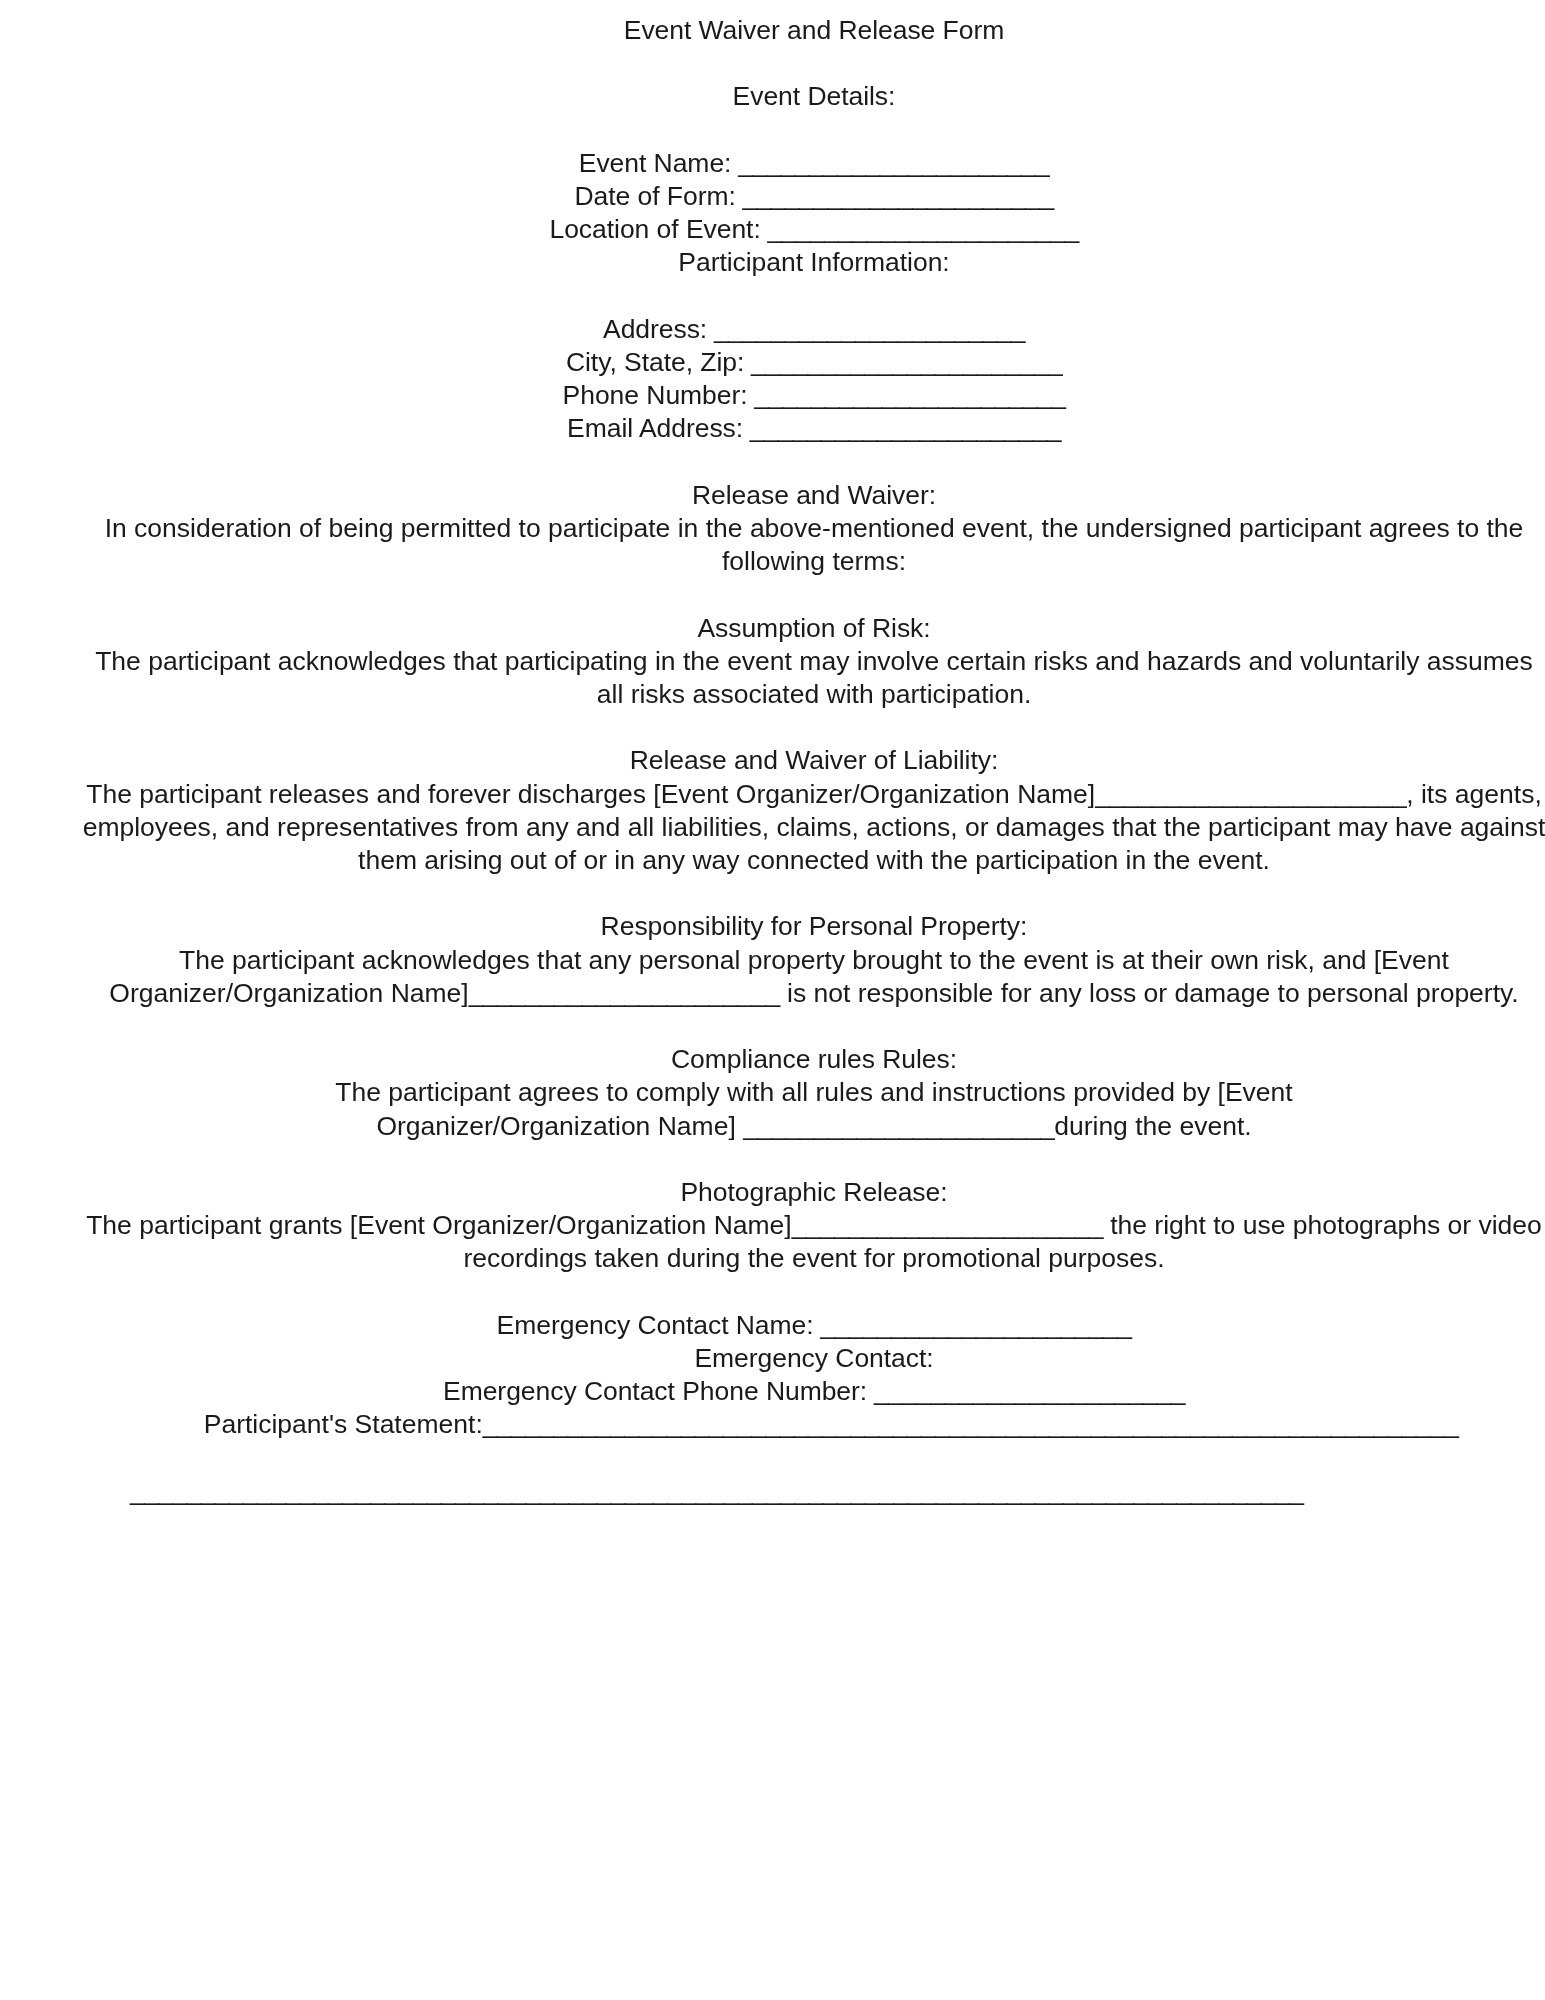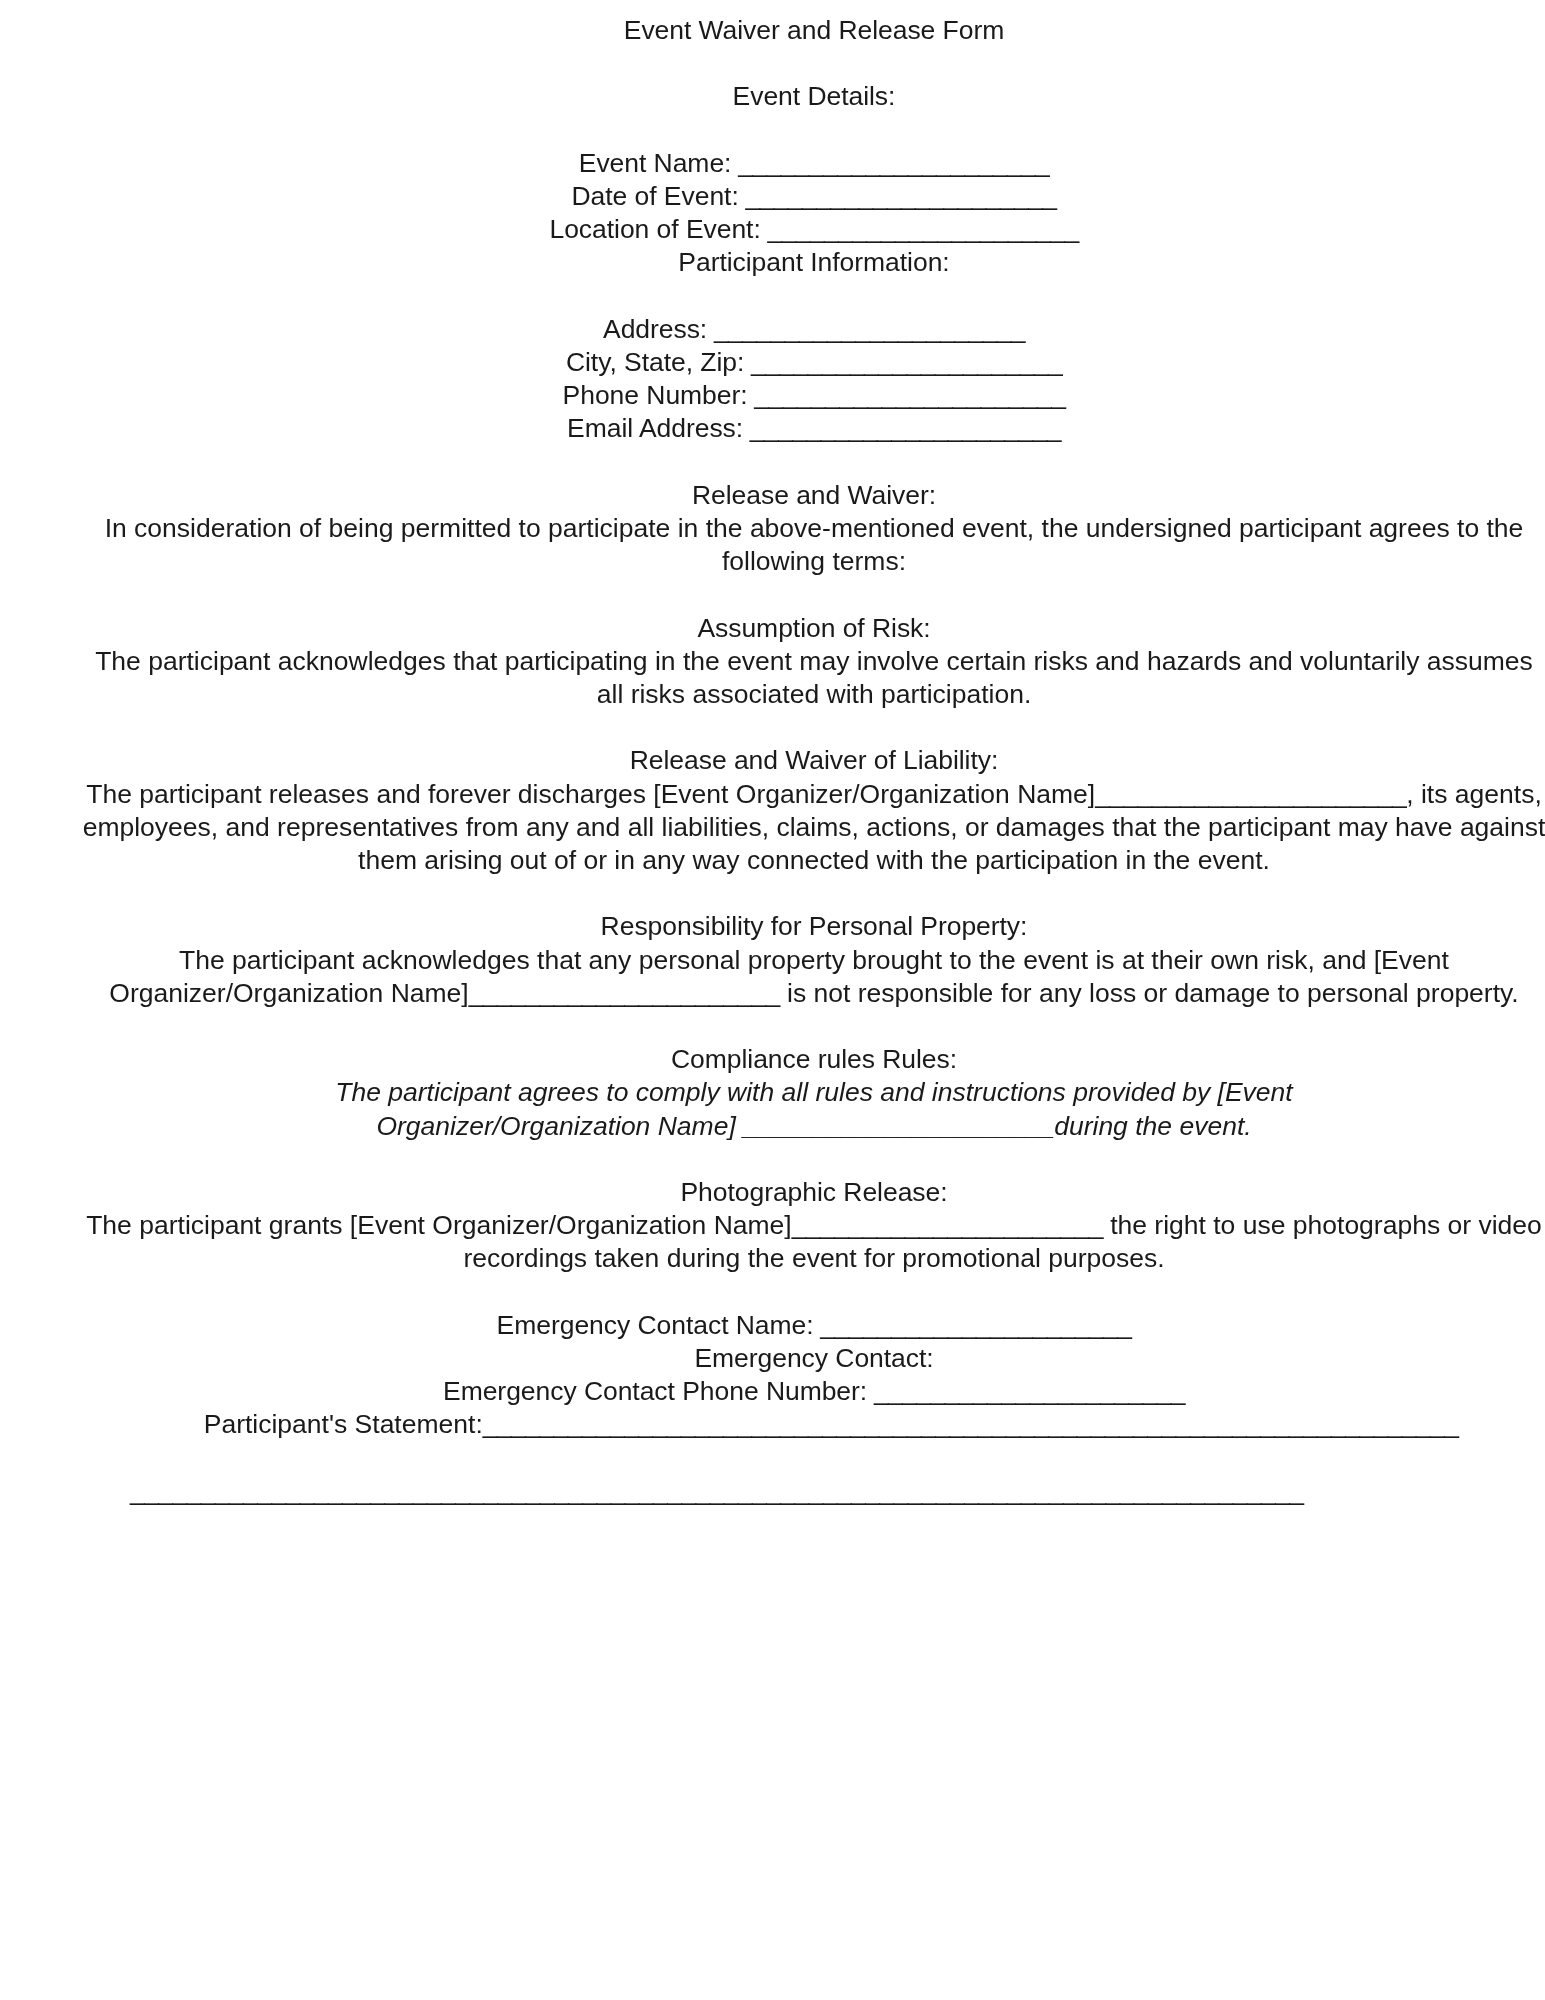--- a/index.html
+++ b/index.html
@@ -47,21 +47,20 @@
   .para {
     font-size: 26.5px;
     line-height: 33.2px;
     margin: 0;
     padding: 0;
   }
   
   .wrap-narrow {
     width: 1200px;
     margin: 0 auto;
-    font-style: italic;
   }
   .wrap-wide {
     width: 1464px;
     margin: 0 auto;
   }
   .fill {
     letter-spacing: -0.6px;
   }
   .stmt-row {
     text-align: center;
@@ -89,21 +88,21 @@
     <div class="doc-line title">Event Waiver and Release Form</div>
 
     <div class="blank">&nbsp;</div>
 
     <div class="doc-line">Event Details:</div>
 
     <div class="blank">&nbsp;</div>
 
     <div class="doc-line"><span>Event Name:</span><span class="fill"> ______________________</span></div>
 
-    <div class="doc-line"><span>Date of Event:</span><span class="fill"> ______________________</span></div>
+    <div class="doc-line"><span>Date of Form:</span><span class="fill"> ______________________</span></div>
 
     <div class="doc-line"><span>Location of Event:</span><span class="fill"> ______________________</span></div>
 
     <div class="doc-line">Participant Information:</div>
 
     <div class="blank">&nbsp;</div>
 
 
     <div class="doc-line"><span>Address:</span><span class="fill"> ______________________</span></div>
 

